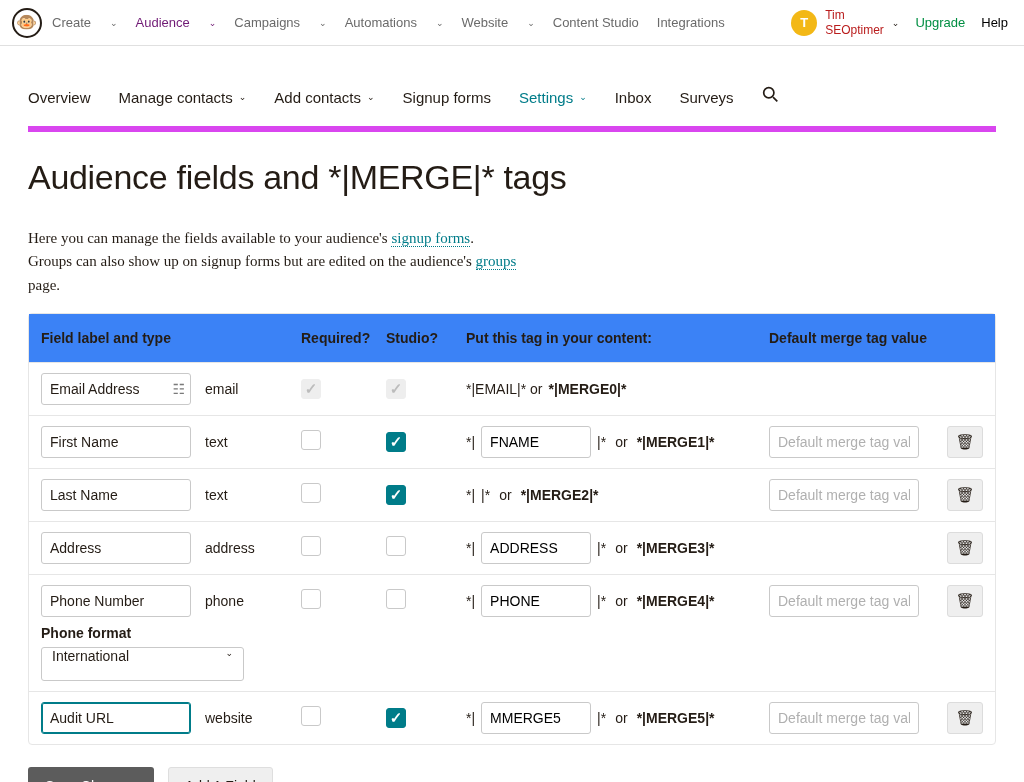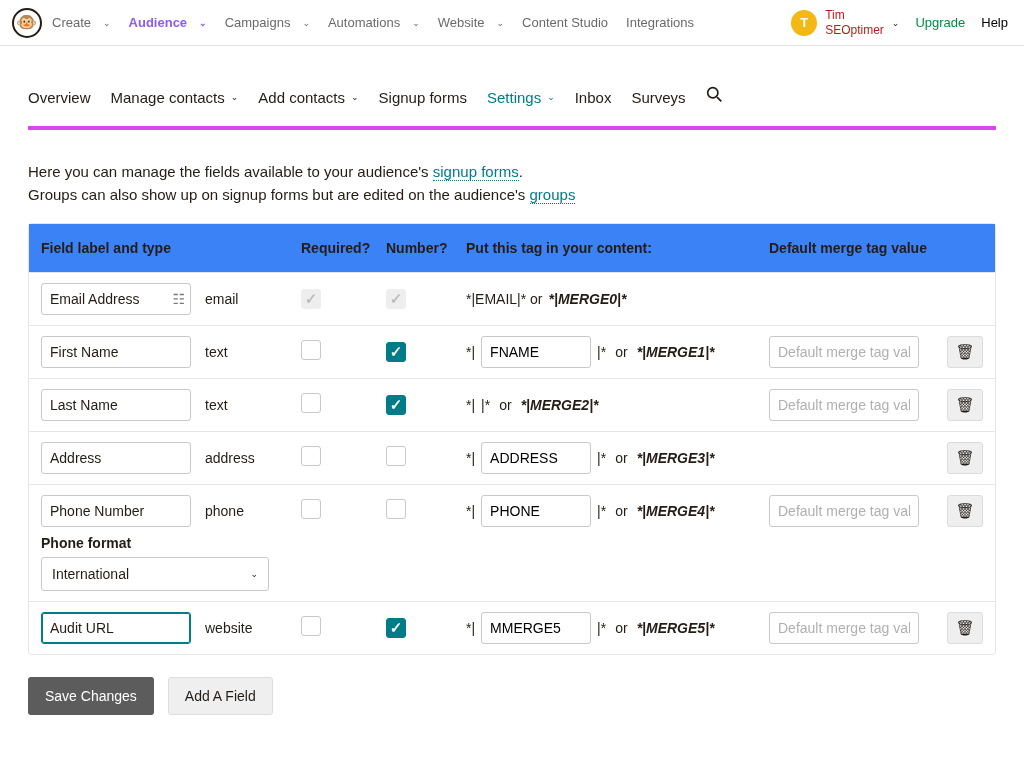--- a/index.html
+++ b/index.html
@@ -21,46 +21,46 @@
     }
     .logo {
       width: 30px; height: 30px;
       border-radius: 50%;
       border: 2px solid #241c15;
       display: flex; align-items: center; justify-content: center;
       font-size: 17px;
       margin: 0 10px 0 4px;
     }
     .topnav-items { display: flex; gap: 18px; align-items: center; }
-    .topnav-item { color: #6a6a6a; font-size: 13px; cursor: pointer; display:flex; align-items:center; gap:12px; white-space: nowrap; }
-    .topnav-item.active { color: #8b5cf6; font-weight: 700; }
+    .topnav-item { color: #6a6a6a; font-size: 13px; cursor: pointer; display:flex; align-items:center; gap:19px; white-space: nowrap; }
+    .topnav-item.active { color: #701a75; font-weight: 400; }
     .caret { font-size: 9px; }
 
     .topnav-right { margin-left: auto; display:flex; align-items:center; gap:16px; padding-right: 8px;}
     .avatar {
       width: 26px; height: 26px; border-radius: 50%;
       background: #f3b816; color: #fff; font-weight:600;
       display:flex; align-items:center; justify-content:center;
       font-size: 13px;
     }
     .user-block { display:flex; align-items:center; gap:8px; cursor: pointer;}
     .user-text { font-size: 12px; line-height:1.2; color:#b91c1c; }
     .upgrade { color:#018e42; font-size: 13px; cursor:pointer;}
     .help { color:#000000; font-size: 13px; cursor:pointer;}
 
     
     .page { padding: 0 28px; }
-    .subtabs { display:flex; align-items:center; gap:20px; margin-top:40px; padding-bottom: 18px; border-bottom:4px solid #d946ef;}
+    .subtabs { display:flex; align-items:center; gap:28px; margin-top:40px; padding-bottom: 18px; border-bottom:6px solid #d946ef;}
     .subtabs .tab { font-size:15px; color:#241c15; cursor:pointer; display:flex; gap:6px; align-items:center; font-weight: 500; white-space: nowrap;}
     .subtabs .tab.active { color:#007c89; }
     .search-ic { font-size: 17px; font-weight: 600;}
 
     
     h1 { font-size: 34px; font-weight: 400; margin-top: 26px; letter-spacing: -0.3px;}
-    .desc { margin-top: 30px; font-size: 15px; line-height: 1.55; color: #241c15; }
+    .desc { margin-top: 30px; font-size: 15px; line-height: 1.55; color: #241c15; font-family: Liberation Serif, serif; }
     .desc a, .linkish { color:#007c89; text-decoration: none; border-bottom: 1px dotted #007c89; cursor:pointer; }
 
     
     .fields-table { margin-top: 16px; border: 1px solid #e6e6e6; border-radius: 4px; }
     .thead, .trow { display:flex; align-items:center; padding: 0 12px; }
     .thead { background:#3b82f6; height: 48px; font-weight:600; font-size:14px; }
     .trow { min-height: 52px; border-top: 1px solid #e6e6e6; position:relative; flex-wrap: wrap; padding-top:10px; padding-bottom:10px;}
     .col-label { width: 260px; display:flex; align-items:center; gap:10px;}
     .col-req { width: 85px; }
     .col-vis { width: 80px; }
@@ -84,37 +84,37 @@
     .chk {
       width: 20px; height: 20px; border-radius: 3px;
       border: 1px solid #c9c9c9; background:#fff;
       display:inline-flex; align-items:center; justify-content:center;
       font-size: 15px; color:#fff; cursor:pointer;
     }
     .chk.checked { background:#007c89; border-color:#007c89; }
     .chk.disabled { background:#eeeeee; border-color:#eeeeee; color:#bcbcbc; cursor:default;}
     .chk .mark { font-weight:700; }
     .tag-or { margin: 0 3px; }
-    .tag-strong { font-weight:700;font-style:italic; }
+    .tag-strong { font-weight:700; }
     .tag-input { height: 32px; border: 1px solid #c9c9c9; border-radius:3px; padding:0 8px; width:110px; font-size:14px; background:#fff; }
 
     .def-input::placeholder { color:#b0b0b0; }
     .def-input { width: 150px; }
 
     .del-btn {
       width:36px; height:32px; background:#efefef; border:1px solid #dcdcdc;
       border-radius:3px; display:flex; align-items:center; justify-content:center;
       cursor:pointer; font-size:15px; color:#241c15;
     }
 
     .phone-extra { width:100%; padding-left:0; padding-top:8px;}
     .phone-label { font-size:14px; font-weight:600; display:block; margin-bottom:6px;}
     .select {
-      border:1px solid #c9c9c9; border-radius:3px; height:34px; width:228px;
-      padding:0 10px; display:flex; align-items:center; justify-content:space-between;
+      border:1px solid #c9c9c9; border-radius:3px; height:34px; width:203px;
+      padding:0 10px; display:flex; align-items:flex-start; justify-content:space-between;
       font-size:14px; background:#fff; cursor:pointer;
     }
 
     
     .actions { display:flex; gap:14px; margin-top:22px; padding-bottom: 20px;}
     .btn { height:38px; padding: 0 16px; border-radius:3px; font-size:14px;
            display:inline-flex; align-items:center; cursor:pointer; border:1px solid transparent;}
     .btn.primary { background:#5c5c5c; color:#fff; }
     .btn.secondary { background:#efefef; color:#241c15; border-color:#dedede;}
   </style>
@@ -197,35 +197,37 @@
         <span>Surveys</span>
       </div>
     <span class="search-ic">
       <svg width="17" height="17" viewBox="0 0 20 20" fill="none" stroke="#241c15" stroke-width="2">
           <circle cx="8" cy="8" r="6"></circle>
           <line x1="13" y1="13" x2="18" y2="18"></line>
         </svg>
     </span>
   </div>
 
+  <h1>Audience fields and *|MERGE|* tags</h1>
 
   <div class="desc">
     <div>
       <span>Here you can manage the fields available to your audience's </span><span class="linkish">signup forms</span><span>.</span>
     </div>
     <div>
       <span>Groups can also show up on signup forms but are edited on the audience's </span><span class="linkish">groups</span>
     </div>
+    <div>page.</div>
   </div>
 
   <div class="fields-table">
     <div class="thead">
       <div class="col-label">Field label and type</div>
       <div class="col-req">Required?</div>
-      <div class="col-vis">Number?</div>
+      <div class="col-vis">Studio?</div>
       <div class="col-tag">Put this tag in your content:</div>
       <div class="col-def">Default merge tag value</div>
       <div class="col-act"></div>
     </div>
 
     <div class="trow">
       <div class="col-label">
         <span class="label-wrap">
           <input class="text-input" value="Email Address" style="">
           <span class="contact-ic">☷</span>

